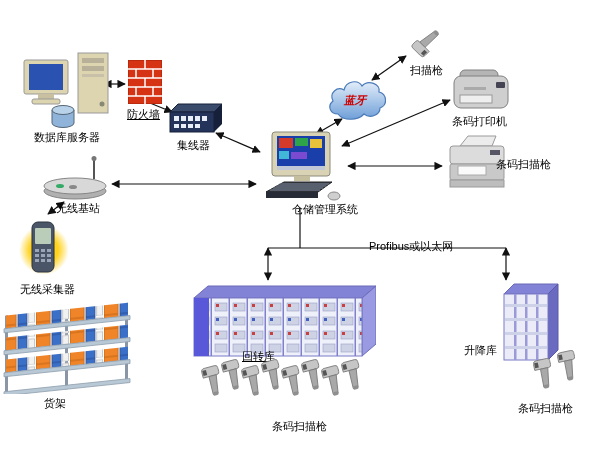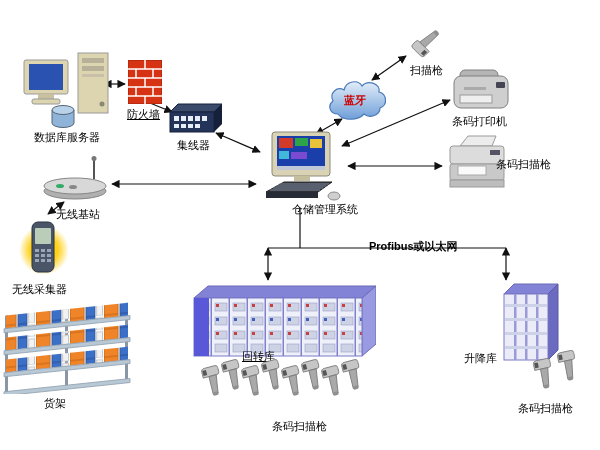--- a/index.html
+++ b/index.html
@@ -1,22 +1,22 @@
 <!DOCTYPE html>
 <html><head>
 <meta charset="utf-8">
 <style>
   html,body{margin:0;padding:0;background:#fff;}
   .stage{position:relative;width:600px;height:450px;background:#fff;overflow:hidden;
          font-family:"Liberation Sans",sans-serif;}
   .wires{position:absolute;left:0;top:0;}
   .node{position:absolute;}
   .lbl{position:absolute;font-size:11px;color:#000;white-space:nowrap;line-height:1.1;}
-  .lbl.bold{font-weight:bold;padding-left:9px;}
-  .lbl.red{color:#cc0000;font-weight:bold;}
+  .lbl.bold{font-weight:normal;padding-left:9px;}
+  .lbl.red{color:#cc0000;font-weight:bold;font-style:italic;}
   svg{display:block;}
 </style>
 </head>
 <body>
 
 <div class="stage">
 
   <svg width="0" height="0" style="position:absolute">
     <defs>
       <symbol id="sc" viewBox="0 0 24 38">
@@ -180,21 +180,21 @@
   <div class="node" style="left:42px;top:155px;">
     <svg width="66" height="46" viewBox="0 0 66 46">
       <line x1="52" y1="4" x2="52" y2="24" stroke="#555" stroke-width="2"></line>
       <circle cx="52" cy="3.5" r="2.5" fill="#777"></circle>
       <ellipse cx="33" cy="36" rx="31" ry="8" fill="#b0b0b0" stroke="#858585"></ellipse>
       <ellipse cx="33" cy="31" rx="31" ry="8" fill="#d8d8d8" stroke="#858585"></ellipse>
       <ellipse cx="18" cy="31" rx="4" ry="2" fill="#33aa66"></ellipse>
       <ellipse cx="31" cy="32" rx="4" ry="2" fill="#888"></ellipse>
     </svg>
   </div>
-  <div class="lbl" style="left:56px;top:208px;text-align:center;">无线基站</div>
+  <div class="lbl" style="left:56px;top:202px;text-align:center;">无线基站</div>
 
   <div class="node" style="left:18px;top:216px;">
     <svg width="50" height="66" viewBox="0 0 50 66">
       <defs>
         <radialGradient id="glow">
           <stop offset="0" stop-color="#ffd840"></stop>
             <stop offset="0.55" stop-color="#ffcc00" stop-opacity="0.9"></stop>
           <stop offset="1" stop-color="#ffcc00" stop-opacity="0"></stop>
         </radialGradient>
       </defs>
@@ -207,21 +207,21 @@
           <rect x="29" y="33" width="4" height="3"></rect>
         <rect x="17" y="38" width="4" height="3"></rect>
           <rect x="23" y="38" width="4" height="3"></rect>
           <rect x="29" y="38" width="4" height="3"></rect>
         <rect x="17" y="43" width="4" height="3"></rect>
           <rect x="23" y="43" width="4" height="3"></rect>
           <rect x="29" y="43" width="4" height="3"></rect>
       </g>
     </svg>
   </div>
-  <div class="lbl" style="left:12px;top:283px;">无线采集器</div>
+  <div class="lbl" style="left:20px;top:283px;">无线采集器</div>
 
   <div class="node" style="left:2px;top:298px;">
     <svg width="130" height="96" viewBox="0 0 130 96">
       <defs>
         <pattern id="goods" width="34" height="14" patternUnits="userSpaceOnUse">
           <rect x="0" y="0" width="14" height="14" fill="#f08428" stroke="#b85c10" stroke-width="0.8"></rect>
           <rect x="16" y="0" width="9" height="14" fill="#3a70c8" stroke="#24468a" stroke-width="0.8"></rect>
           <rect x="26.5" y="2" width="6" height="12" fill="#f2f2f2" stroke="#bbb" stroke-width="0.8"></rect>
         </pattern>
       </defs>
@@ -309,21 +309,21 @@
         <rect x="36" y="12" width="2.5" height="66"></rect>
       </g>
       <g fill="#cdd2e8">
         <rect x="5" y="22" width="42" height="3"></rect>
           <rect x="5" y="36" width="42" height="3"></rect>
         <rect x="5" y="50" width="42" height="3"></rect>
           <rect x="5" y="64" width="42" height="3"></rect>
       </g>
     </svg>
   </div>
-  <div class="lbl" style="left:464px;top:352px;">升降库</div>
+  <div class="lbl" style="left:464px;top:344px;">升降库</div>
 
   <div class="node" style="left:524px;top:346px;">
     <svg width="56" height="58" viewBox="0 0 56 58">
       <g transform="translate(6,14) rotate(-12)">
           <use href="#sc" width="20" height="34"></use>
         </g>
       <g transform="translate(30,6) rotate(-12)">
           <use href="#sc" width="20" height="34"></use>
         </g>
     </svg>

